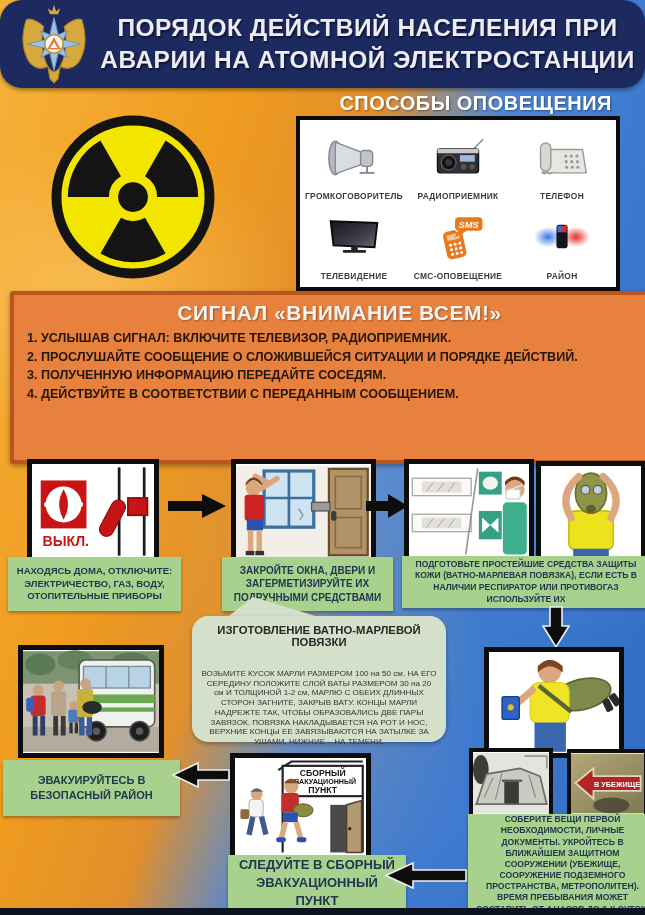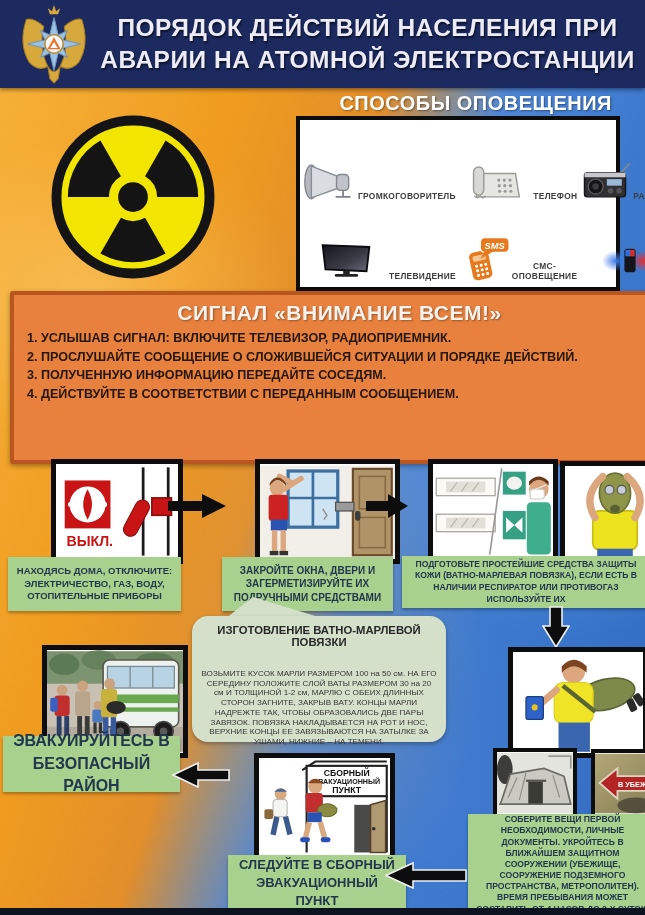--- a/index.html
+++ b/index.html
@@ -13,59 +13,60 @@
     background:
       radial-gradient(ellipse 300px 220px at 14% 32%, rgba(255,214,130,.45), transparent 70%),
       radial-gradient(ellipse 260px 420px at 47% 70%, rgba(214,170,90,.25), transparent 70%),
       radial-gradient(ellipse 300px 260px at 88% 50%, rgba(130,180,245,.35), transparent 70%),
       radial-gradient(ellipse 240px 320px at 70% 88%, rgba(80,130,215,.30), transparent 70%);
   }
   .abs{position:absolute;box-sizing:border-box;}
   .header{
     position:absolute;left:0;top:0;width:645px;height:88px;background:#1c2a60;
     box-shadow:0 2px 4px rgba(0,0,0,.4);
+    border-radius:22px;
   }
   .header-title{
     position:absolute;left:100px;top:0;width:535px;height:88px;
     display:flex;flex-direction:column;justify-content:center;align-items:center;
     color:#edecf4;font-weight:bold;font-size:24.5px;line-height:1.32;letter-spacing:.5px;
     text-shadow:1px 2px 2px rgba(0,0,0,.55);white-space:nowrap;
   }
   .notify-heading{
     position:absolute;left:300px;top:92px;width:312px;text-align:right;
     color:#fff;font-weight:bold;font-size:20px;letter-spacing:.5px;
     text-shadow:1px 1px 2px rgba(0,0,0,.4);
   }
   .notify-box{
     position:absolute;left:296px;top:116px;width:312px;height:161px;
     background:#fff;border:4px solid #0c0c0c;
     display:grid;grid-template-columns:1fr 1fr 1fr;grid-template-rows:1fr 1fr;
     padding:3px 2px;
   }
-  .notify-cell{display:flex;flex-direction:row;align-items:flex-end;justify-content:flex-end;padding-bottom:3px;}
+  .notify-cell{display:flex;flex-direction:column;align-items:center;justify-content:flex-end;padding-bottom:3px;}
   .notify-cell .nicon{flex:1;display:flex;align-items:center;justify-content:center;width:100%;font-style:italic;}
   .notify-label{font-size:8.4px;font-weight:bold;color:#3c3c3c;letter-spacing:.3px;text-align:center;}
   .alert-box{
     position:absolute;left:10px;top:291px;width:625px;height:157px;
     background:#e8803e;border:4px solid #b9561f;border-radius:3px;
     box-shadow:0 2px 5px rgba(0,0,0,.35);padding:4px 13px;
   }
   .alert-title{
     text-align:center;color:#f6f3ee;font-weight:bold;font-size:21px;letter-spacing:.5px;
     text-shadow:1px 1px 2px rgba(0,0,0,.35);margin:2px 0 4px 0;
   }
   .alert-item{
     color:#241708;font-weight:bold;font-size:12.6px;line-height:1.48;text-align:justify;
   }
   .caption{
     position:absolute;background:#a9d18e;color:#21374d;font-weight:bold;
     display:flex;align-items:center;justify-content:center;text-align:center;
     box-shadow:0 2px 3px rgba(0,0,0,.3);padding:3px 5px;
   }
-  .imgbox{position:absolute;background:#fff;border:5px solid #0d0d0d;margin-left:24px;}
+  .imgbox{position:absolute;background:#fff;border:5px solid #0d0d0d;}
   .imgbox svg{display:block;width:100%;height:100%;}
   .callout{
     position:absolute;left:192px;top:616px;width:236px;height:114px;
     background:#d5e0cb;border-radius:16px;box-shadow:0 2px 4px rgba(0,0,0,.3);
     padding:8px 9px 4px 9px;text-align:center;
   }
   .callout-title{font-size:11.3px;font-weight:bold;color:#272727;margin-bottom:21px;}
   .callout-body{font-size:8.1px;font-weight:normal;color:#343434;line-height:1.2;}
   .bottom-bar{position:absolute;left:0;top:908px;width:645px;height:7px;background:#0e1322;}
   svg text{font-family:"Liberation Sans","DejaVu Sans",sans-serif;}
@@ -109,20 +110,36 @@
       <span class="nicon">
         <svg width="56" height="40" viewBox="0 0 60 42">
           <ellipse cx="10" cy="22" rx="7" ry="18" fill="#b5b9bf" stroke="#83878d" stroke-width="1.5"></ellipse>
           <polygon points="10,5 38,16 38,29 10,39" fill="#d9dce1" stroke="#8a8f96" stroke-width="1.5"></polygon>
           <rect x="37" y="14" width="13" height="17" rx="4" fill="#c0c4ca" stroke="#83878d" stroke-width="1.5"></rect>
           <line x1="44" y1="31" x2="44" y2="38" stroke="#83878d" stroke-width="2"></line>
           <line x1="36" y1="38" x2="52" y2="38" stroke="#83878d" stroke-width="2"></line>
         </svg>
       </span>
       <div class="notify-label">ГРОМКОГОВОРИТЕЛЬ</div>
+    </div>
+
+    <div class="notify-cell">
+      <span class="nicon">
+        <svg width="56" height="40" viewBox="0 0 60 42">
+          <line x1="46" y1="13" x2="57" y2="2" stroke="#8a8a8a" stroke-width="1.6"></line>
+          <rect x="8" y="12" width="44" height="26" rx="3" fill="#303032" stroke="#151515" stroke-width="1.5"></rect>
+          <rect x="8" y="12" width="44" height="5" fill="#c8c8cc"></rect>
+          <circle cx="20" cy="27" r="8" fill="#141414" stroke="#5a5a5e" stroke-width="1.5"></circle>
+          <circle cx="20" cy="27" r="3.5" fill="#3a3a3e"></circle>
+          <rect x="32" y="19" width="16" height="7" fill="#9db8d8"></rect>
+          <circle cx="36" cy="31.5" r="3" fill="#55555a"></circle>
+          <circle cx="45" cy="31.5" r="3" fill="#55555a"></circle>
+        </svg>
+      </span>
+      <div class="notify-label">РАДИОПРИЕМНИК</div>
     </div>
 
     <div class="notify-cell">
       <span class="nicon">
         <svg width="56" height="40" viewBox="0 0 60 42">
           <polygon points="14,13 52,13 56,38 10,38" fill="#e6e6e2" stroke="#9a9a96" stroke-width="1.5"></polygon>
           <rect x="7" y="6" width="11" height="30" rx="5.5" fill="#d8d8d4" stroke="#9a9a96" stroke-width="1.5"></rect>
           <g fill="#9a9a96">
             <circle cx="34" cy="20" r="1.7"></circle>
               <circle cx="40" cy="20" r="1.7"></circle>
@@ -131,36 +148,20 @@
               <circle cx="40.5" cy="26" r="1.7"></circle>
               <circle cx="46.5" cy="26" r="1.7"></circle>
             <circle cx="35" cy="32" r="1.7"></circle>
               <circle cx="41" cy="32" r="1.7"></circle>
               <circle cx="47" cy="32" r="1.7"></circle>
           </g>
           <path d="M8,37 q3,4 6,0 q3,4 6,0" stroke="#9a9a96" stroke-width="1.4" fill="none"></path>
         </svg>
       </span>
       <div class="notify-label">ТЕЛЕФОН</div>
-    </div>
-
-    <div class="notify-cell">
-      <span class="nicon">
-        <svg width="56" height="40" viewBox="0 0 60 42">
-          <line x1="46" y1="13" x2="57" y2="2" stroke="#8a8a8a" stroke-width="1.6"></line>
-          <rect x="8" y="12" width="44" height="26" rx="3" fill="#303032" stroke="#151515" stroke-width="1.5"></rect>
-          <rect x="8" y="12" width="44" height="5" fill="#c8c8cc"></rect>
-          <circle cx="20" cy="27" r="8" fill="#141414" stroke="#5a5a5e" stroke-width="1.5"></circle>
-          <circle cx="20" cy="27" r="3.5" fill="#3a3a3e"></circle>
-          <rect x="32" y="19" width="16" height="7" fill="#9db8d8"></rect>
-          <circle cx="36" cy="31.5" r="3" fill="#55555a"></circle>
-          <circle cx="45" cy="31.5" r="3" fill="#55555a"></circle>
-        </svg>
-      </span>
-      <div class="notify-label">РАДИОПРИЕМНИК</div>
     </div>
 
     <div class="notify-cell">
       <span class="nicon">
         <svg width="56" height="40" viewBox="0 0 60 42">
           <defs>
             <linearGradient id="tvg" x1="0" y1="0" x2="1" y2="1">
               <stop offset="0" stop-color="#15151a"></stop>
                 <stop offset="0.6" stop-color="#3c3c48"></stop>
                 <stop offset="1" stop-color="#6a6a78"></stop>
@@ -411,21 +412,21 @@
       <rect x="42" y="54" width="9" height="12" rx="2" fill="#4a7ac0"></rect>
       <rect x="43" y="66" width="3" height="10" fill="#333"></rect>
       <rect x="48" y="66" width="3" height="10" fill="#333"></rect>
       <circle cx="58" cy="30" r="5" fill="#caa27e"></circle>
       <rect x="50" y="35" width="15" height="26" rx="3" fill="#c8b23c"></rect>
       <ellipse cx="64" cy="52" rx="9" ry="6" fill="#2a2a2a"></ellipse>
       <rect x="52" y="61" width="5" height="17" fill="#3a5aa0"></rect>
       <rect x="59" y="61" width="5" height="17" fill="#3a5aa0"></rect>
     </svg>
   </div>
-  <div class="caption" style="left:3px;top:736px;width:167px;height:50px;font-size:16px;line-height:1.4">ЭВАКУИРУЙТЕСЬ В БЕЗОПАСНЫЙ РАЙОН</div>
+  <div class="caption" style="left:3px;top:760px;width:167px;height:50px;font-size:11px;line-height:1.4">ЭВАКУИРУЙТЕСЬ В БЕЗОПАСНЫЙ РАЙОН</div>
 
   <svg class="arrow" style="position:absolute;left:172px;top:762px" width="58" height="26" viewBox="0 0 58 26">
     <polygon points="57,8 26,8 26,1 1,13 26,25 26,18 57,18" fill="#0d0d0d" stroke="#efefef" stroke-width="1.6"></polygon>
   </svg>
 
   <div class="imgbox" style="left:230px;top:753px;width:131px;height:98px">
     <svg viewBox="0 0 121 88">
       <rect x="0" y="0" width="121" height="88" fill="#ffffff"></rect>
       <polyline points="40,10 52,2 118,2" stroke="#222" stroke-width="2" fill="none"></polyline>
       <rect x="44" y="6" width="74" height="28" fill="#ffffff" stroke="#222" stroke-width="2"></rect>

